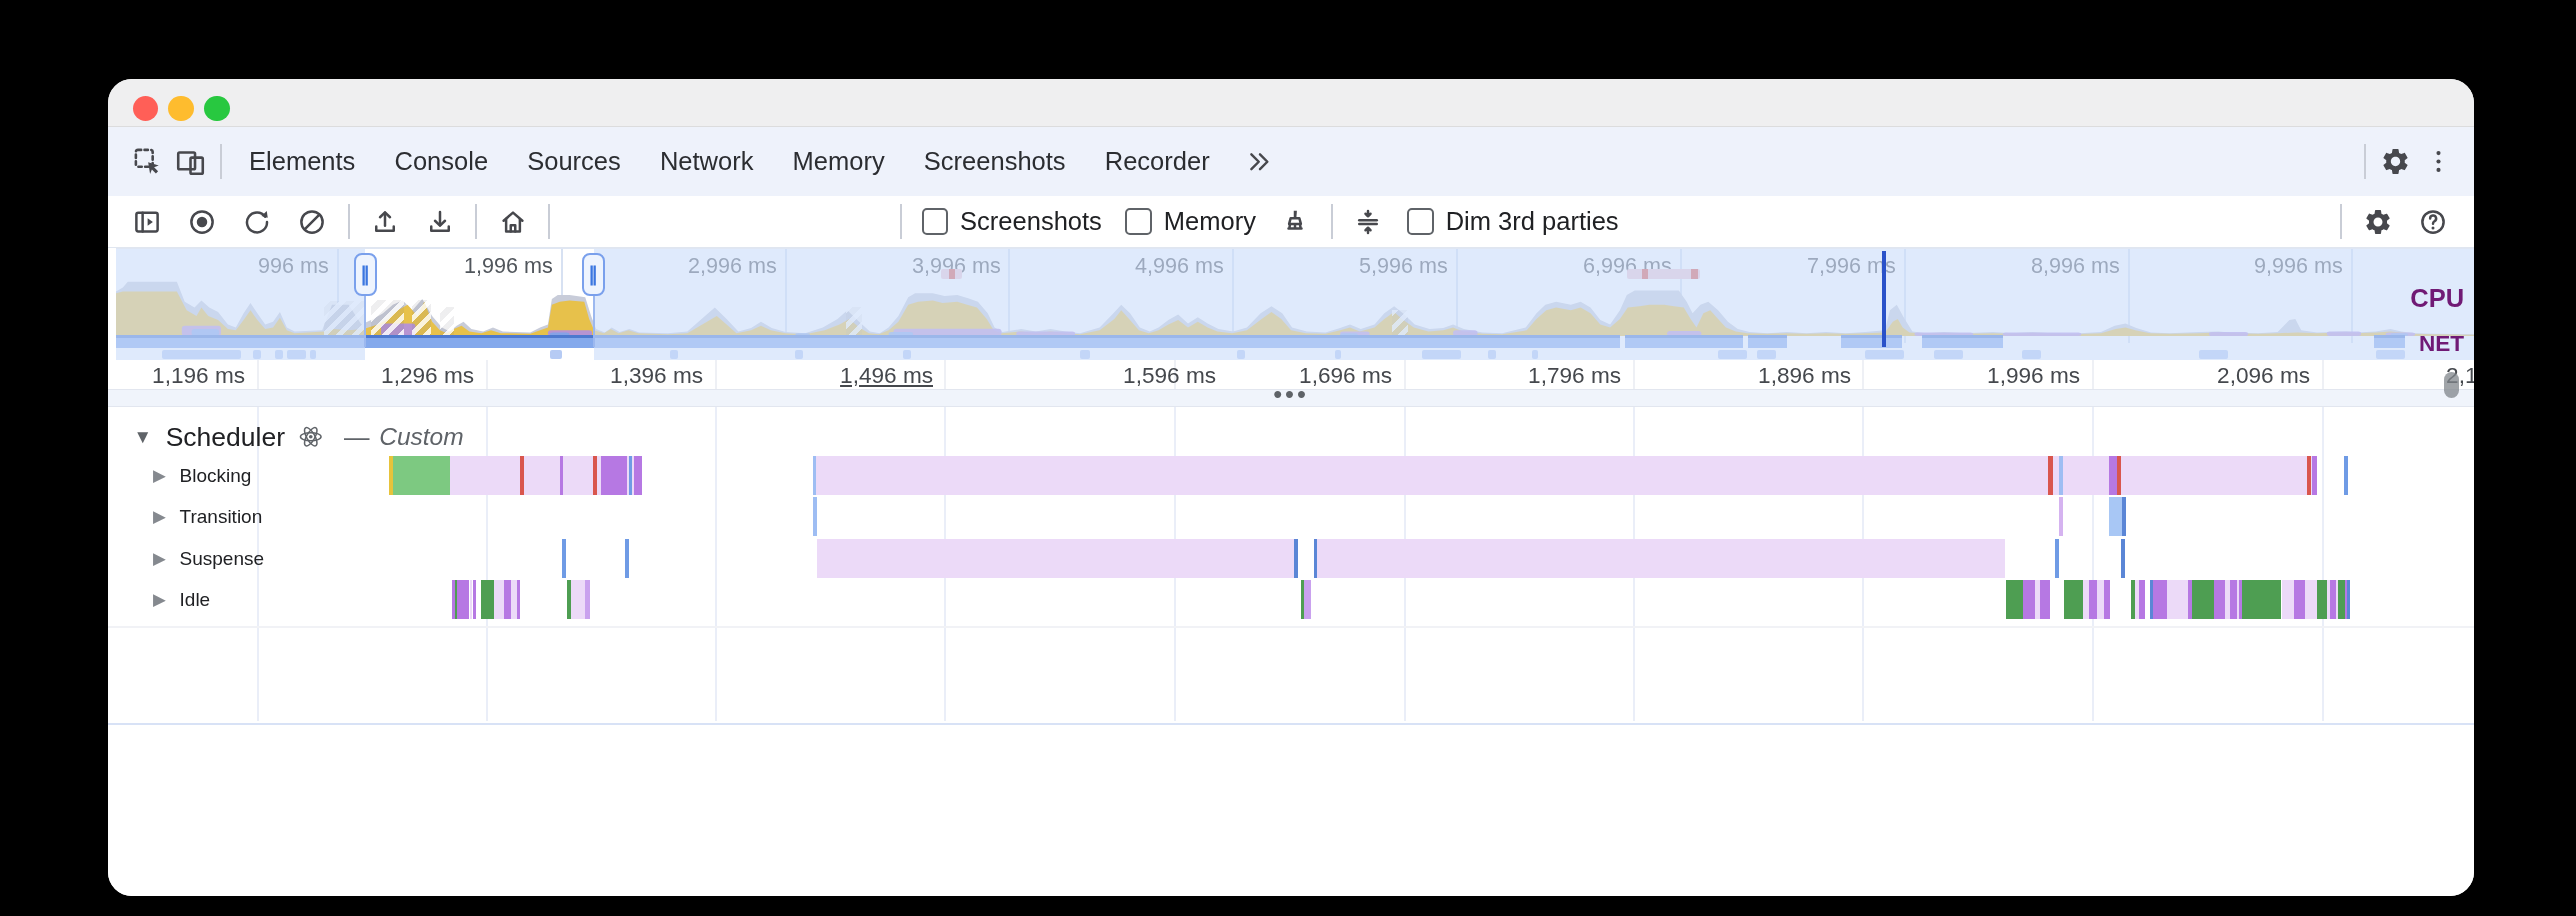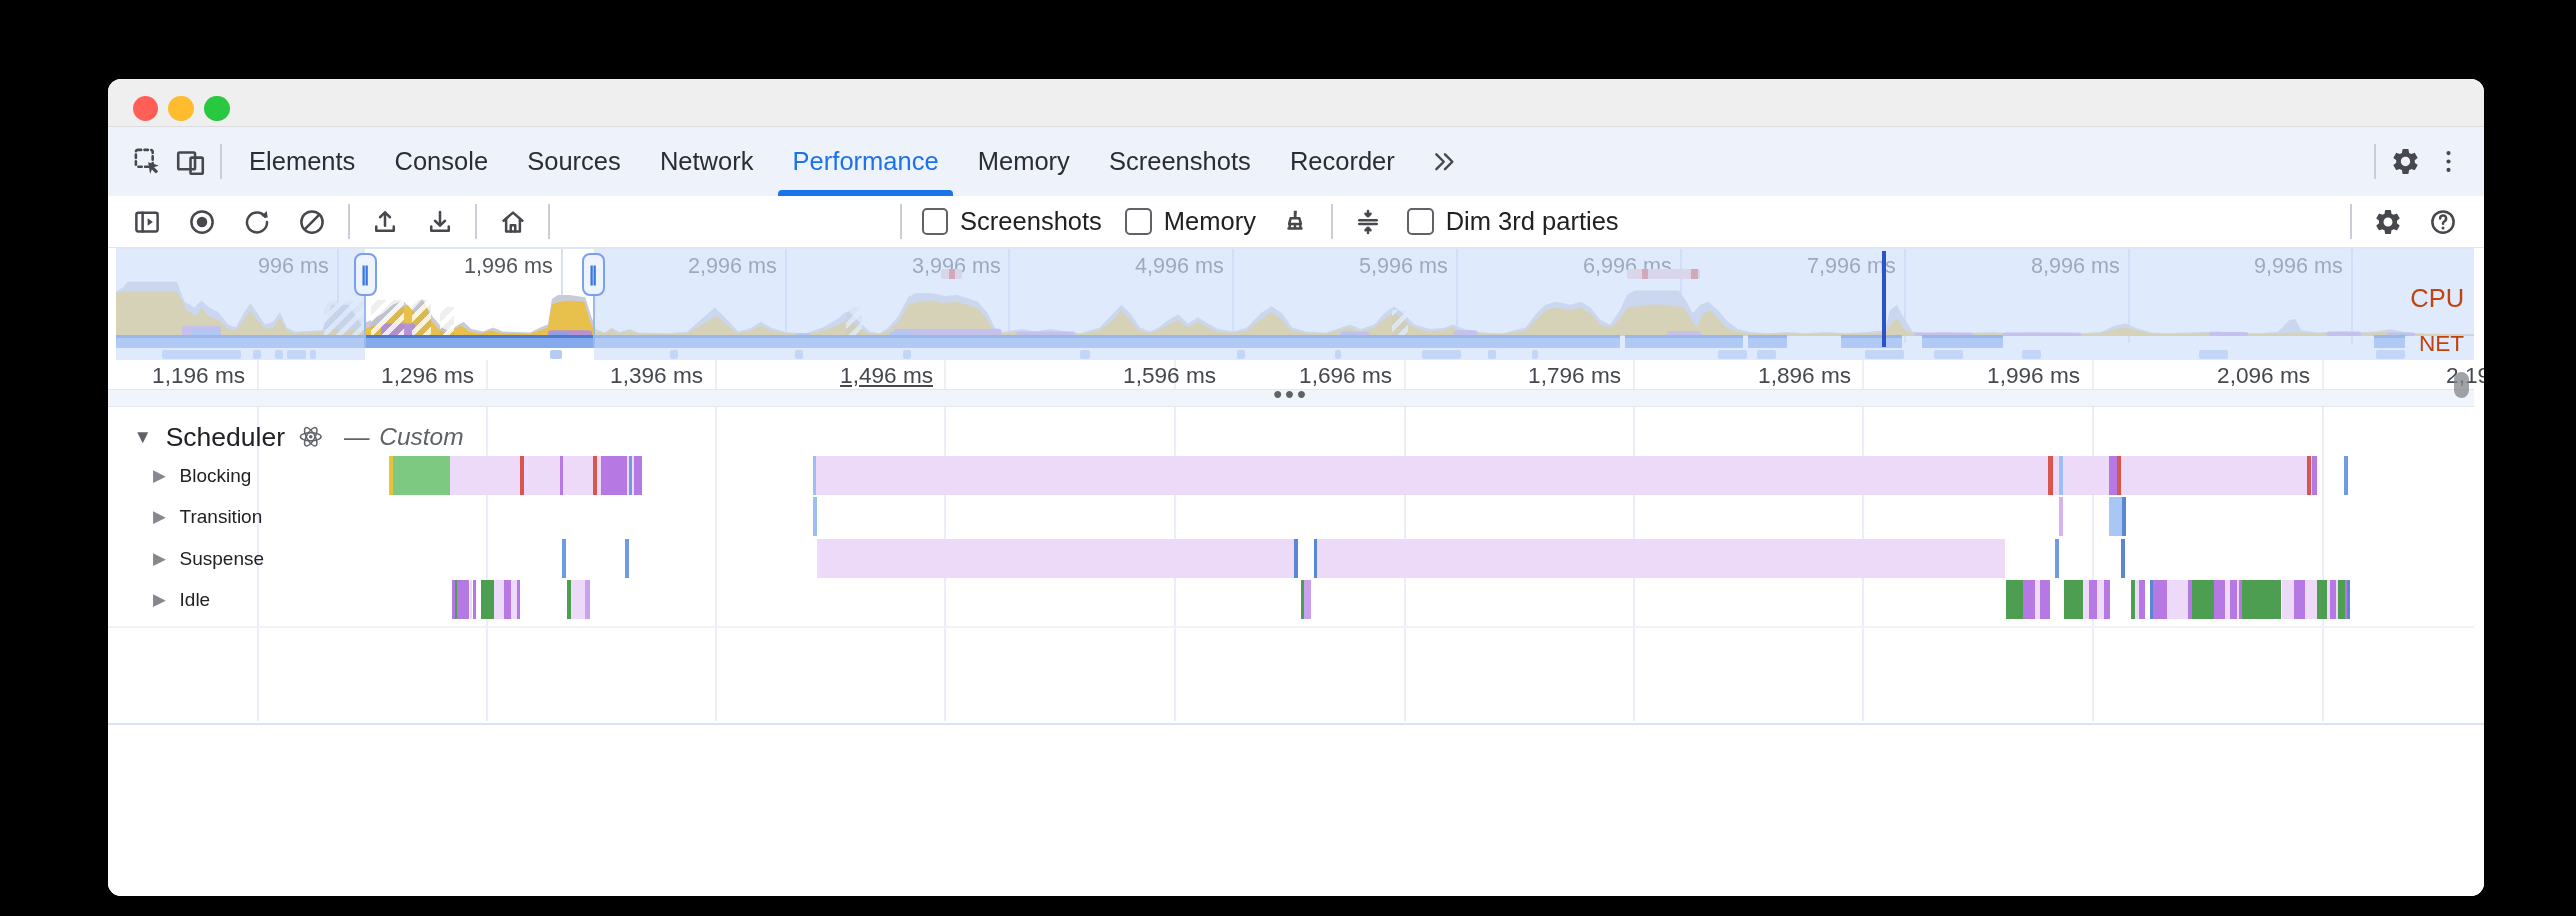--- a/index.html
+++ b/index.html
@@ -1,17 +1,17 @@
 <!DOCTYPE html>
 <html><head>
 <meta charset="utf-8">
 <style>
   html,body{margin:0;padding:0;background:#000;}
   .stage{position:relative;width:2576px;height:917px;background:#000;overflow:hidden;font-family:"Liberation Sans",sans-serif;}
-  .window{position:absolute;left:108px;top:79px;width:2366px;height:817px;background:#fff;border-radius:13px;overflow:hidden;box-shadow:0 29.5px 69px rgba(0,0,0,.6);padding-left:10px;}
+  .window{position:absolute;left:108px;top:79px;width:2366px;height:817px;background:#fff;border-radius:24px;overflow:hidden;box-shadow:0 29.5px 69px rgba(0,0,0,.6);}
   
   .titlebar{position:absolute;left:0;top:0;width:100%;height:47px;background:#efeff0;border-bottom:1px solid #dcdcdd;}
   .tl{position:absolute;top:16.7px;width:25.5px;height:25.5px;border-radius:50%;}
   .tl.red{left:24.5px;background:#ff5f57;}
   .tl.yellow{left:60px;background:#febc2e;}
   .tl.green{left:96px;background:#28c840;}
   
   .tabbar{position:absolute;left:0;top:48px;width:100%;height:69px;background:#eef2fb;display:flex;align-items:center;}
   .tabbar .lead{display:flex;align-items:center;padding-left:17.7px;}
   .tbicon{display:flex;align-items:center;justify-content:center;width:43px;height:47px;flex:0 0 auto;}
@@ -40,21 +40,21 @@
   .ov-chart{position:absolute;left:0;top:29.5px;width:2358px;height:57px;}
   .hatch{position:absolute;background:repeating-linear-gradient(135deg,rgba(255,255,255,.8) 0 4.9px,rgba(120,120,130,.12) 4.9px 10.8px);}
   .marker{position:absolute;height:10.8px;background:#f0c9d2;border-radius:2px;}
   .marker .redseg{position:absolute;top:0;height:10.8px;background:#d9564e;}
   .netseg{position:absolute;top:86px;height:12.8px;background:#84a9ec;border-top:3.9px solid #4d79cf;box-sizing:border-box;}
   .reqseg{position:absolute;top:101px;height:8.8px;background:#b6cbf4;border-radius:2px;}
   .dim{position:absolute;top:0;height:112px;background:rgba(203,221,250,.62);}
   .sel-edge{position:absolute;top:37px;height:61px;width:2px;background:#9cb8ef;}
   .handle{position:absolute;top:3.9px;width:23.6px;height:43px;background:#eef4fe;border:2.9px solid #7aa0ec;border-radius:7.9px;box-sizing:border-box;display:flex;align-items:center;justify-content:center;color:#3b76e0;font-size:19.6px;font-weight:bold;letter-spacing:1px;}
   .playhead{position:absolute;top:2px;width:3.9px;height:96px;background:#2a52c9;}
-  .cpu-lbl,.net-lbl{position:absolute;right:9.8px;font-weight:normal;color:#c2410c;}
+  .cpu-lbl,.net-lbl{position:absolute;right:9.8px;font-weight:bold;color:#701a75;}
   .cpu-lbl{top:35px;font-size:25.5px;}
   .net-lbl{top:82px;font-size:22.6px;}
   
   .ruler{position:absolute;left:0;top:281px;width:2366px;height:29.5px;background:#fff;}
   .ruler .tick{position:absolute;top:0;width:2px;height:29.5px;background:#eef0f5;}
   .ruler .rlabel{position:absolute;top:2.9px;font-size:22.6px;color:#45484d;transform:translateX(-100%);white-space:nowrap;}
   
   .resizer{position:absolute;left:0;top:310px;width:2366px;height:17.7px;background:#f0f4fb;border-top:1px solid #e2e6ef;border-bottom:1px solid #e2e6ef;box-sizing:border-box;display:flex;align-items:center;justify-content:center;}
   .resizer span{font-size:25.5px;line-height:7.9px;color:#5f6368;letter-spacing:2.9px;height:13.7px;}
   
@@ -103,21 +103,20 @@
               <rect class="icostroke" x="12" y="9" width="9.5" height="12.5" rx="1" fill="#fff"></rect>
             </svg>
         </span>
         <span class="vdiv"></span>
       </div>
       <div id="tabs" class="tabs">
           <div class="tab">Elements</div>
           <div class="tab">Console</div>
           <div class="tab">Sources</div>
           <div class="tab">Network</div>
-          <div class="tab active">Performance</div>
           <div class="tab">Memory</div>
           <div class="tab">Screenshots</div>
           <div class="tab">Recorder</div>
           <div class="tab more">
             <svg viewBox="0 0 24 24" style="width:29.5px;height:29.5px">
               <path class="icostroke" d="M6 6l6 6-6 6"></path>
               <path class="icostroke" d="M13 6l6 6-6 6"></path>
             </svg>
           </div>
         </div>

